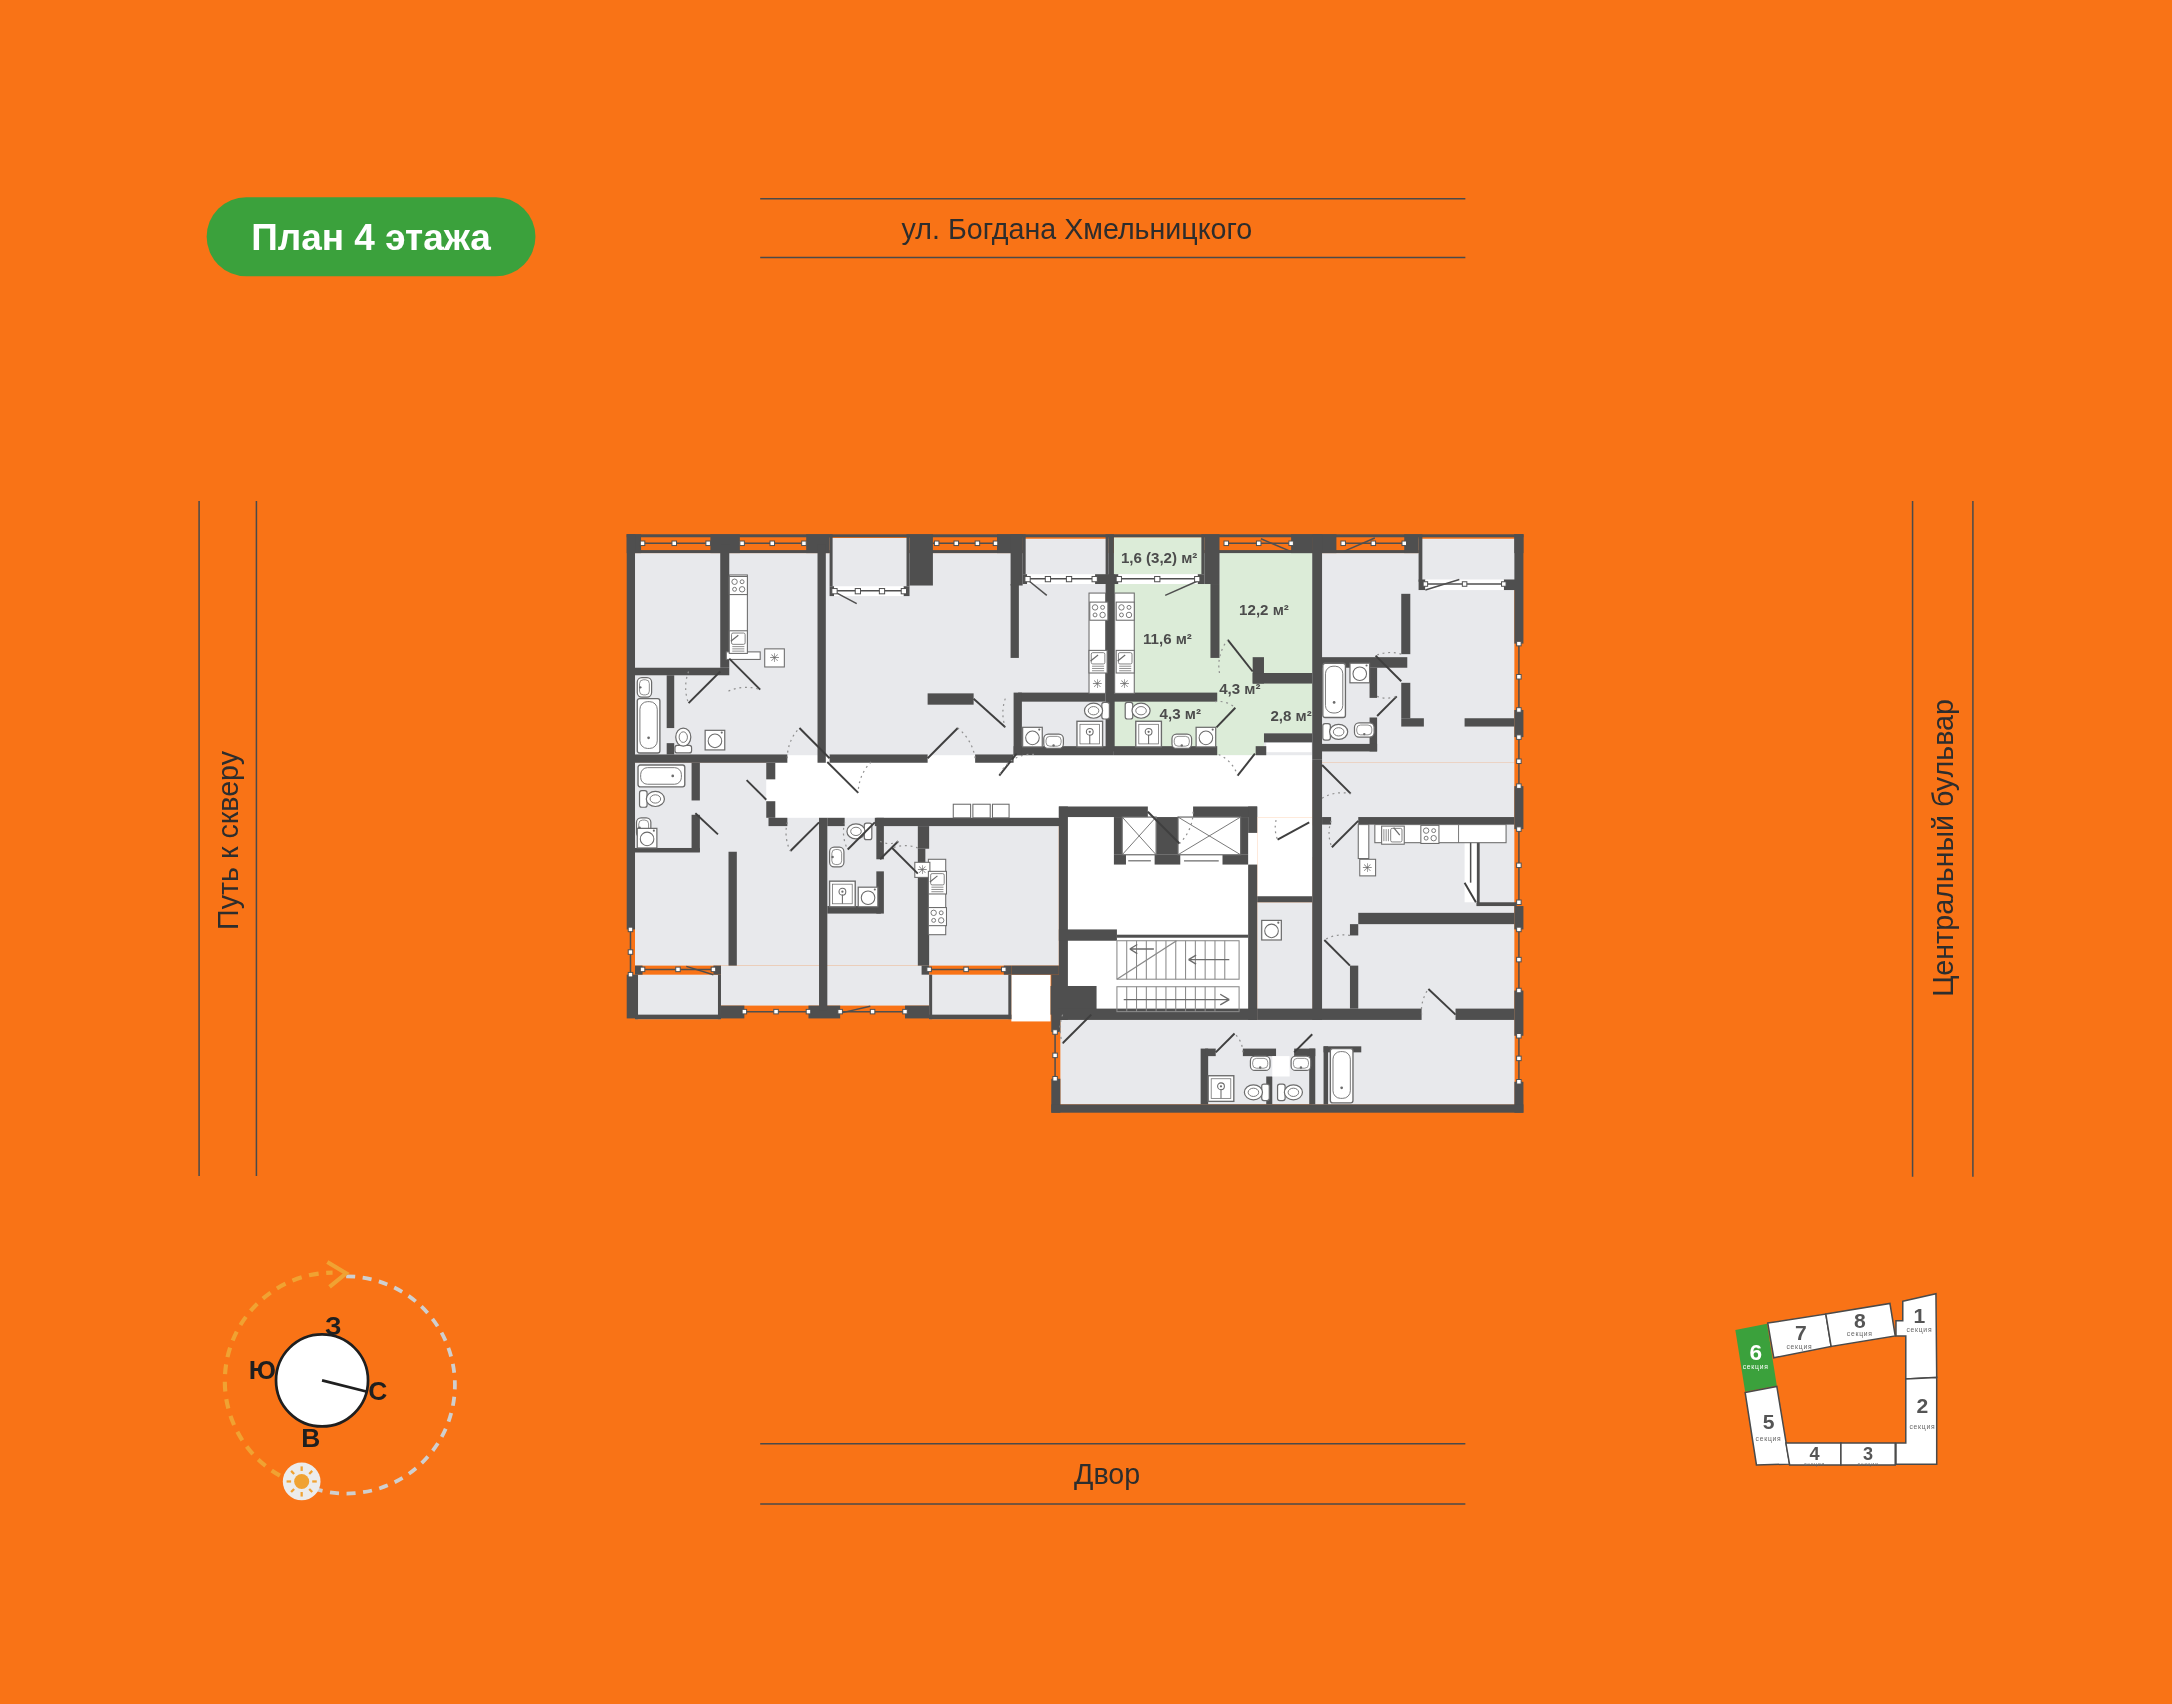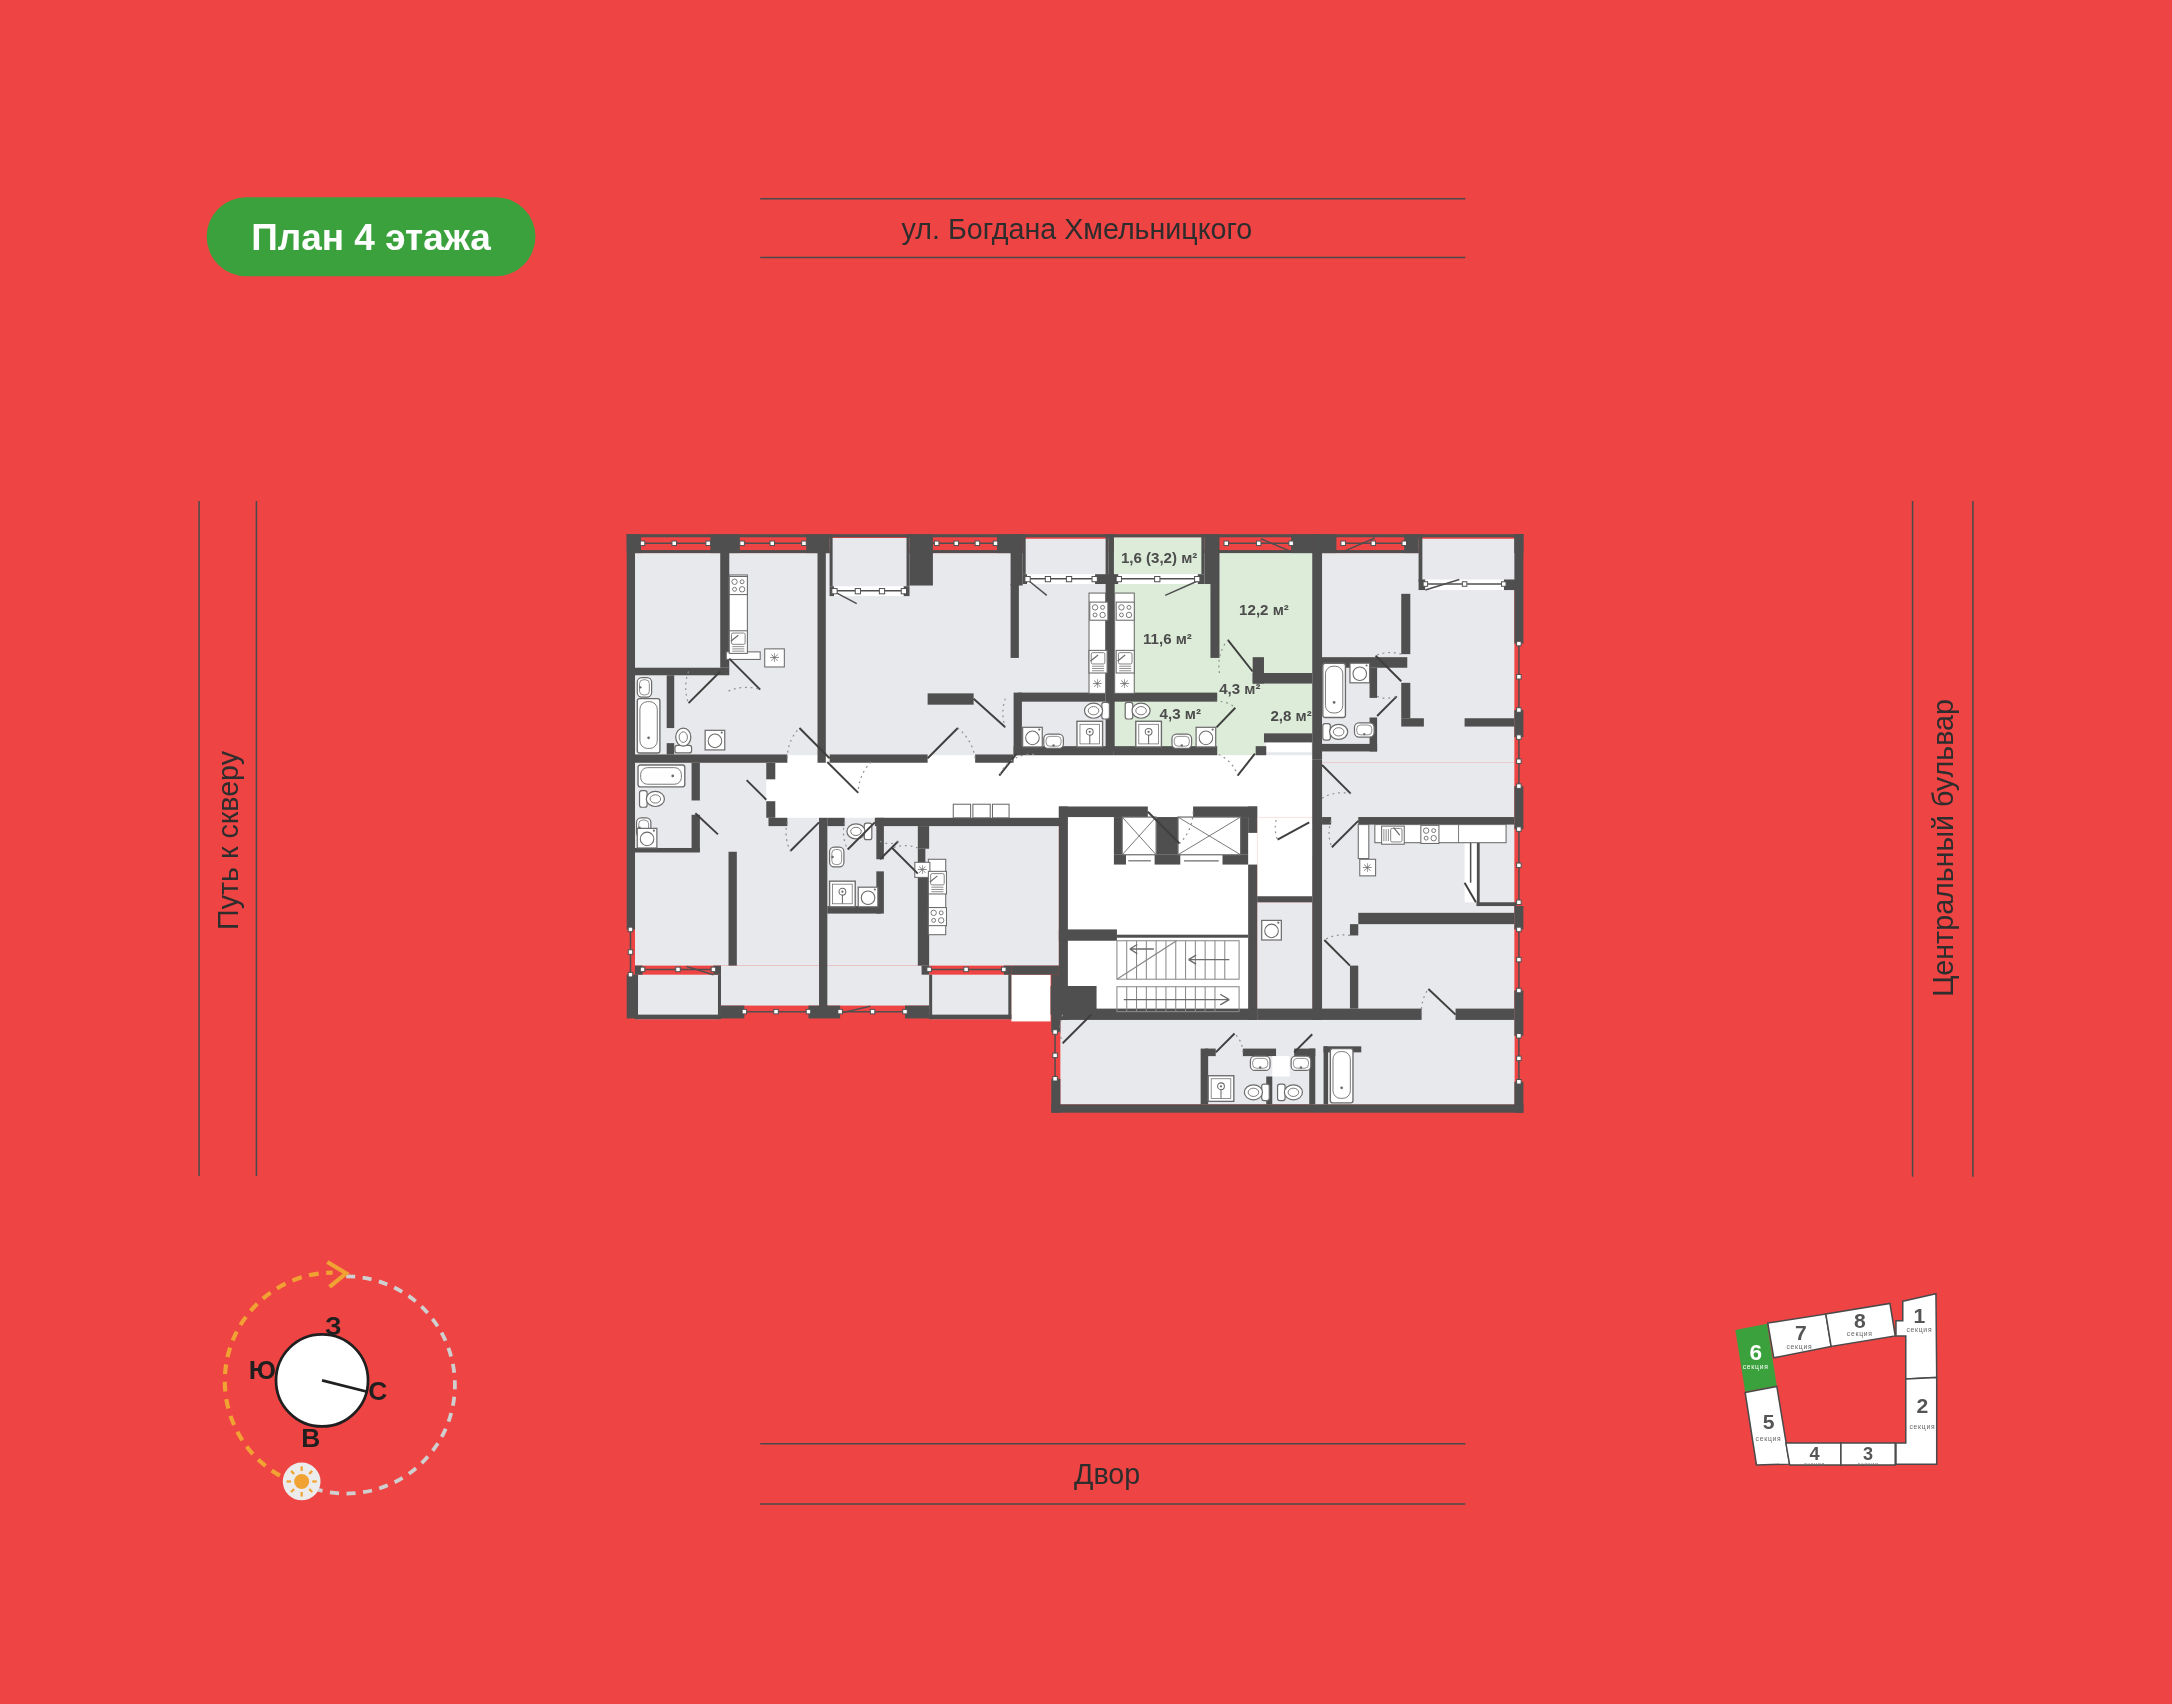--- a/index.html
+++ b/index.html
@@ -1,16 +1,16 @@
 <!DOCTYPE html>
 <html style="font-size:12px"><head>
 <meta charset="utf-8">
 <style>
   html,body{margin:0;padding:0;background:#fff;}
-  .page{position:relative;width:2172px;height:1705px;background:#ef4444;overflow:hidden;
+  .page{position:relative;width:2172px;height:1705px;background:#f97316;overflow:hidden;
         font-family:"Liberation Sans", sans-serif;}
   svg{position:absolute;left:0;top:0;}
   text{font-family:"Liberation Sans", sans-serif;}
 </style>
 </head>
 <body>
 <div class="page">
 <svg width="2172" height="1705" viewBox="0 0 2880 2260">
 
   <g id="badge">

